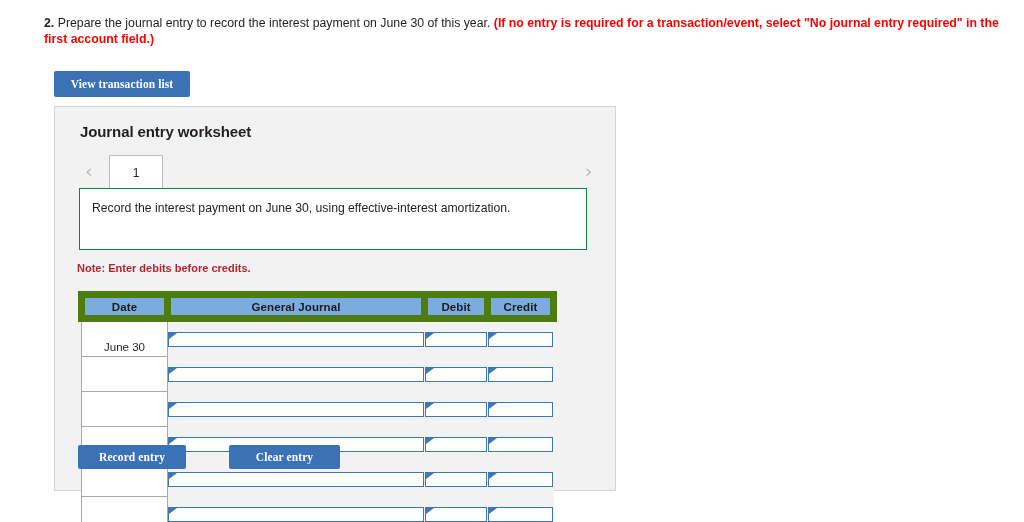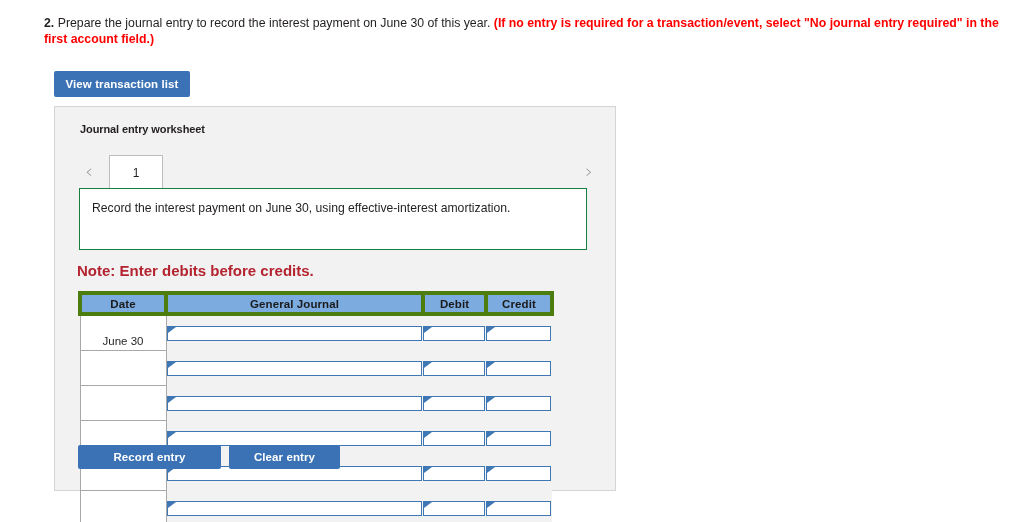--- a/index.html
+++ b/index.html
@@ -42,21 +42,21 @@
     color: #ffffff;
     font-weight: bold;
     font-size: 11.5px;
     text-align: center;
     border: none;
     border-radius: 2px;
     padding: 0;
     line-height: 26px;
     cursor: pointer;
     letter-spacing: 0.1px;
-    font-family: Liberation Sans, sans-serif;
+    font-family: Liberation Serif, serif;
   }
   #view-transaction-list {
     position: absolute;
     left: 54px;
     top: 71px;
     width: 136px;
     height: 26px;
   }
 
   
@@ -68,21 +68,21 @@
     height: 385px;
     background: #f2f2f2;
     border: 1px solid #d4d4d4;
     box-sizing: border-box;
   }
 
   #worksheet-title {
     position: absolute;
     left: 25px;
     top: 16px;
-    font-size: 11px;
+    font-size: 15px;
     font-weight: bold;
     color: #231f20;
     letter-spacing: -0.1px;
   }
 
   
   #tabstrip {
     position: absolute;
     left: 24px;
     top: 46px;
@@ -141,37 +141,37 @@
     font-size: 12.2px;
     color: #231f20;
     line-height: 16px;
   }
 
   
   #note {
     position: absolute;
     left: 22px;
     top: 155px;
-    font-size: 15px;
+    font-size: 11px;
     font-weight: bold;
     color: #b32430;
   }
 
   
   #journal-table {
     position: absolute;
     left: 23px;
     top: 184px;
     width: 472px;
     border-collapse: collapse;
     table-layout: fixed;
   }
   #journal-table th {
     background: #7cabdf;
-    border: 4px solid #4d7c0f;
+    border: 7px solid #4d7c0f;
     font-size: 11.5px;
     font-weight: bold;
     color: #1a1a1a;
     height: 17px;
     padding: 0;
     text-align: center;
     letter-spacing: 0.1px;
   }
   #journal-table td {
     border: 1px solid #a8a8a8;
@@ -216,21 +216,21 @@
   .col-date    { width: 86px; }
   .col-journal { width: 257px; }
   .col-debit   { width: 63px; }
   .col-credit  { width: 66px; }
 
   
   #record-entry {
     position: absolute;
     left: 23px;
     top: 338px;
-    width: 143px;
+    width: 108px;
     height: 24px;
     line-height: 24px;
   }
   #clear-entry {
     position: absolute;
     left: 174px;
     top: 338px;
     width: 111px;
     height: 24px;
     line-height: 24px;

